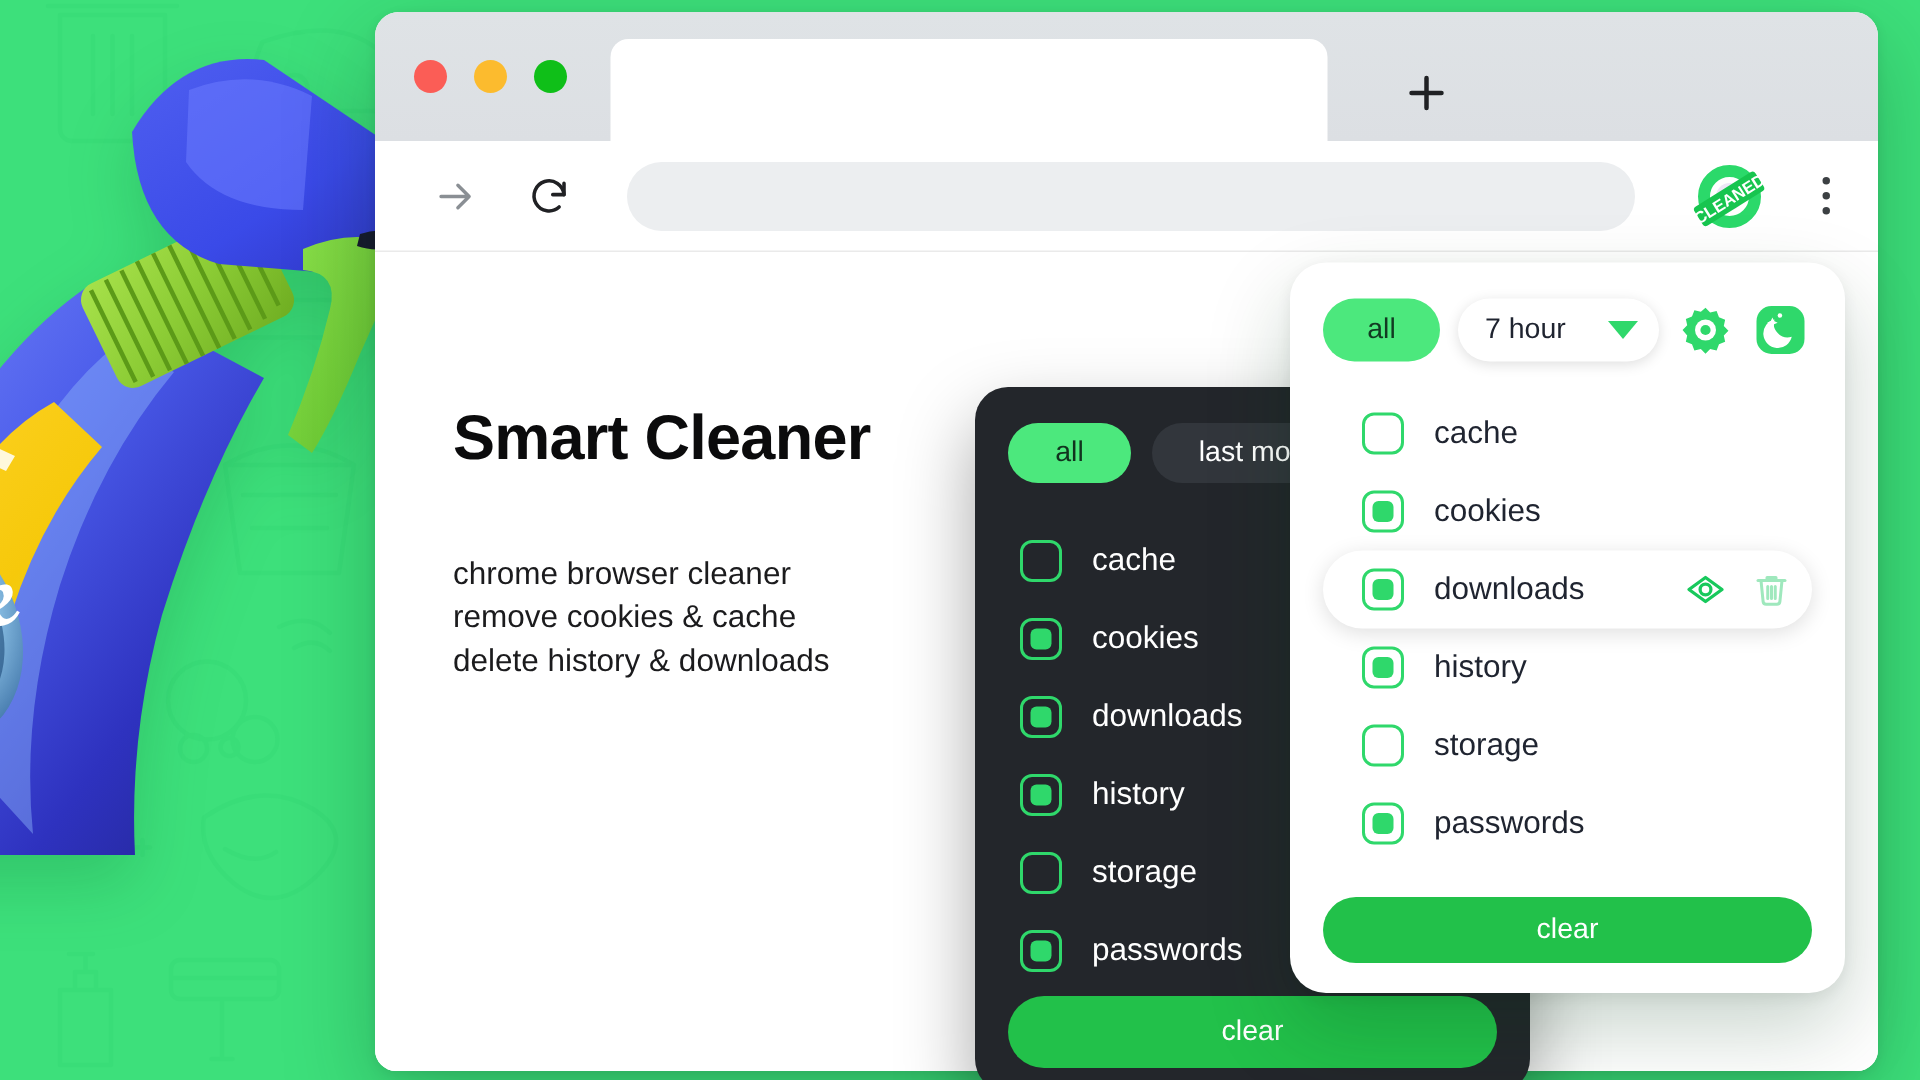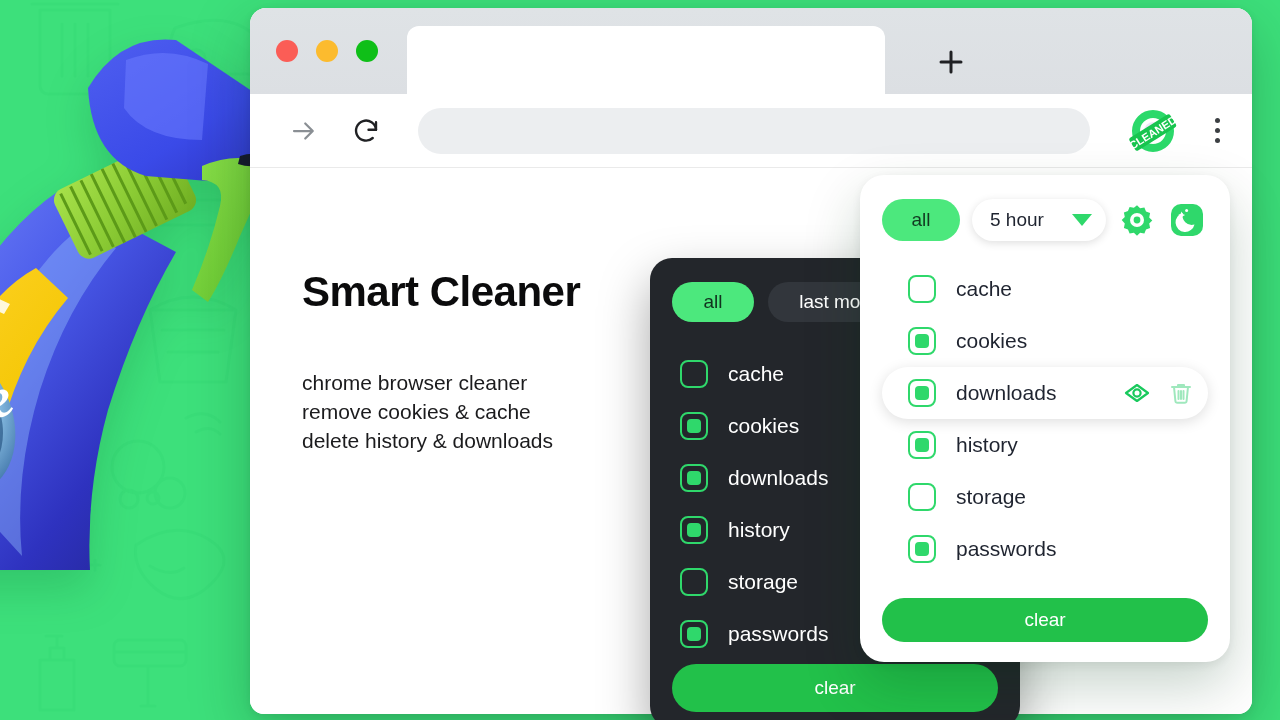--- a/index.html
+++ b/index.html
@@ -444,21 +444,21 @@
         <span class="dk-label">passwords</span>
       </div>
     </div>
     <div class="btn-clear-dark">clear</div>
   </div>
 
   <div class="popup-light">
     <div class="lt-row-top">
       <div class="chip-all-light">all</div>
       <div class="select-period">
-        <span>5 hour</span>
+        <span>7 hour</span>
         <span class="caret"></span>
       </div>
       <div class="icon-sq">
         <svg viewBox="0 0 36 36">
           <path fill="#2fd86b" d="M18 3.2 l3.1 3.1 4.3-.9 1.6 4.1 4.1 1.6-.9 4.3 3.1 3.1-3.1 3.1.9 4.3-4.1 1.6-1.6 4.1-4.3-.9-3.1 3.1-3.1-3.1-4.3.9-1.6-4.1-4.1-1.6.9-4.3L2.7 18l3.1-3.1-.9-4.3 4.1-1.6 1.6-4.1 4.3.9z"></path>
           <circle cx="18" cy="18" r="7" fill="#ffffff"></circle>
           <circle cx="18" cy="18" r="3.4" fill="#2fd86b"></circle>
         </svg>
       </div>
       <div class="icon-sq">

